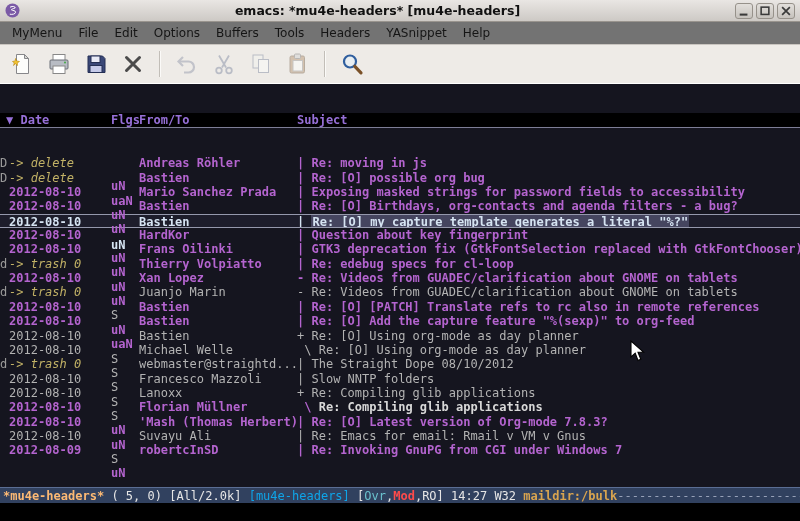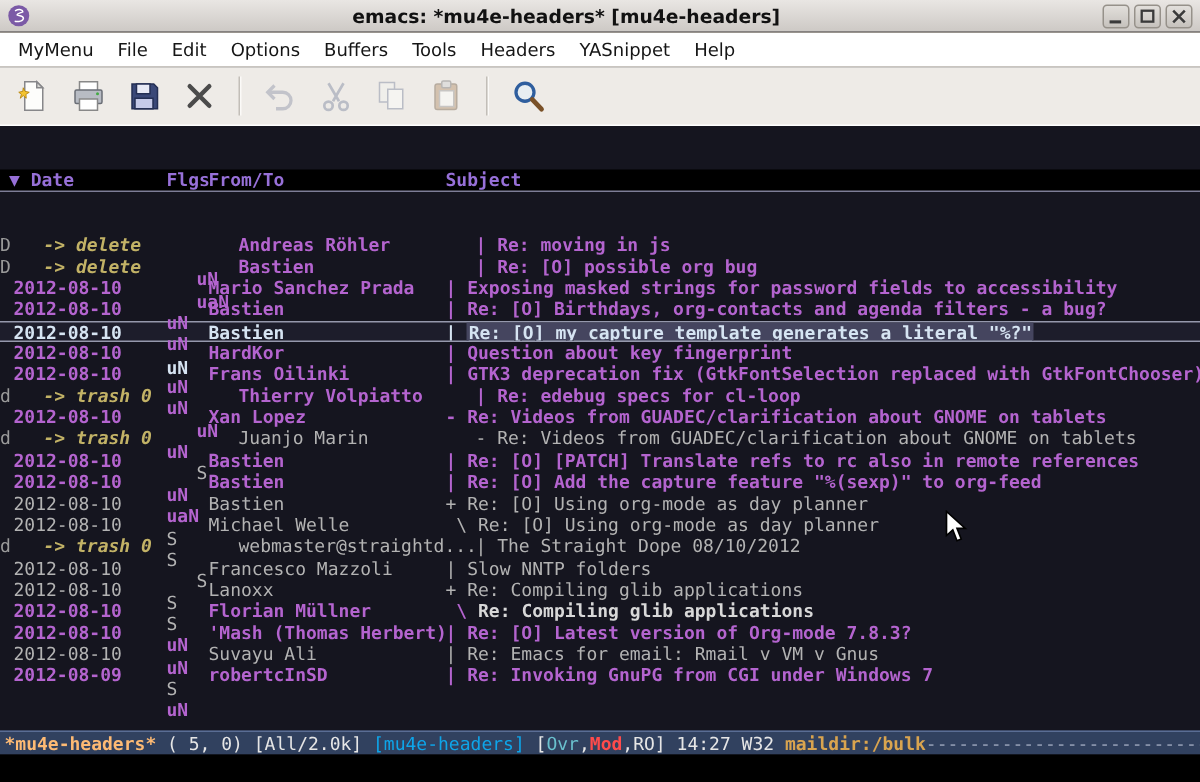--- a/index.html
+++ b/index.html
@@ -20,21 +20,21 @@
   }
   .win-btns { display:flex; gap:3px; }
   .win-btn {
     width:18px; height:16px; border:1px solid #96918a; border-radius:3px;
     background:linear-gradient(#e2dfdb,#c6c2bd);
     display:flex; align-items:center; justify-content:center;
   }
 
   
   .menubar {
-    height:23px; background:#ffffff; display:flex; align-items:center;
+    height:23px; background:#737373; display:flex; align-items:center;
     padding-left:4px; border-bottom:1px solid #c9c5c0;
     font-family:"DejaVu Sans",sans-serif; font-size:12px; color:#151515;
   }
   .menu-item { padding:4px 8px; white-space:nowrap; cursor:default; }
 
   
   .toolbar {
     height:39px; background:#eeebe7; display:flex; align-items:center;
     padding-left:8px; gap:9px; border-bottom:1px solid #ffffff;
   }
@@ -59,21 +59,21 @@
 
   .row { display:flex; height:14.35px; }
   .c-mark  { width:9px;  color:var(--mark); font-weight:normal; }
   .c-date  { width:102px; }
   .c-flags { width:28px;margin-top:23px; }
   .c-from  { width:158px; overflow:hidden; }
   .c-subj  { flex:1; overflow:hidden; }
 
   .row.unread { color:var(--purple); font-weight:bold; }
   .row.read   { color:var(--gray); font-weight:normal; }
-  .row .markdate { color:var(--khaki); font-style:italic; font-weight:bold;margin-left:20px; }
+  .row .markdate { color:var(--khaki); font-style:italic; font-weight:normal; }
 
   .row.current {
     color:var(--hl-text); font-weight:bold; background:var(--hl-bg);
     border-top:1px solid #9598ac; border-bottom:1px solid #9598ac;
   }
   .row.current .subj-hl {
     background:var(--hl-box); text-decoration:underline; padding:12px 1px;
   }
   .subj-light { color:#d8d8d8; }
 

